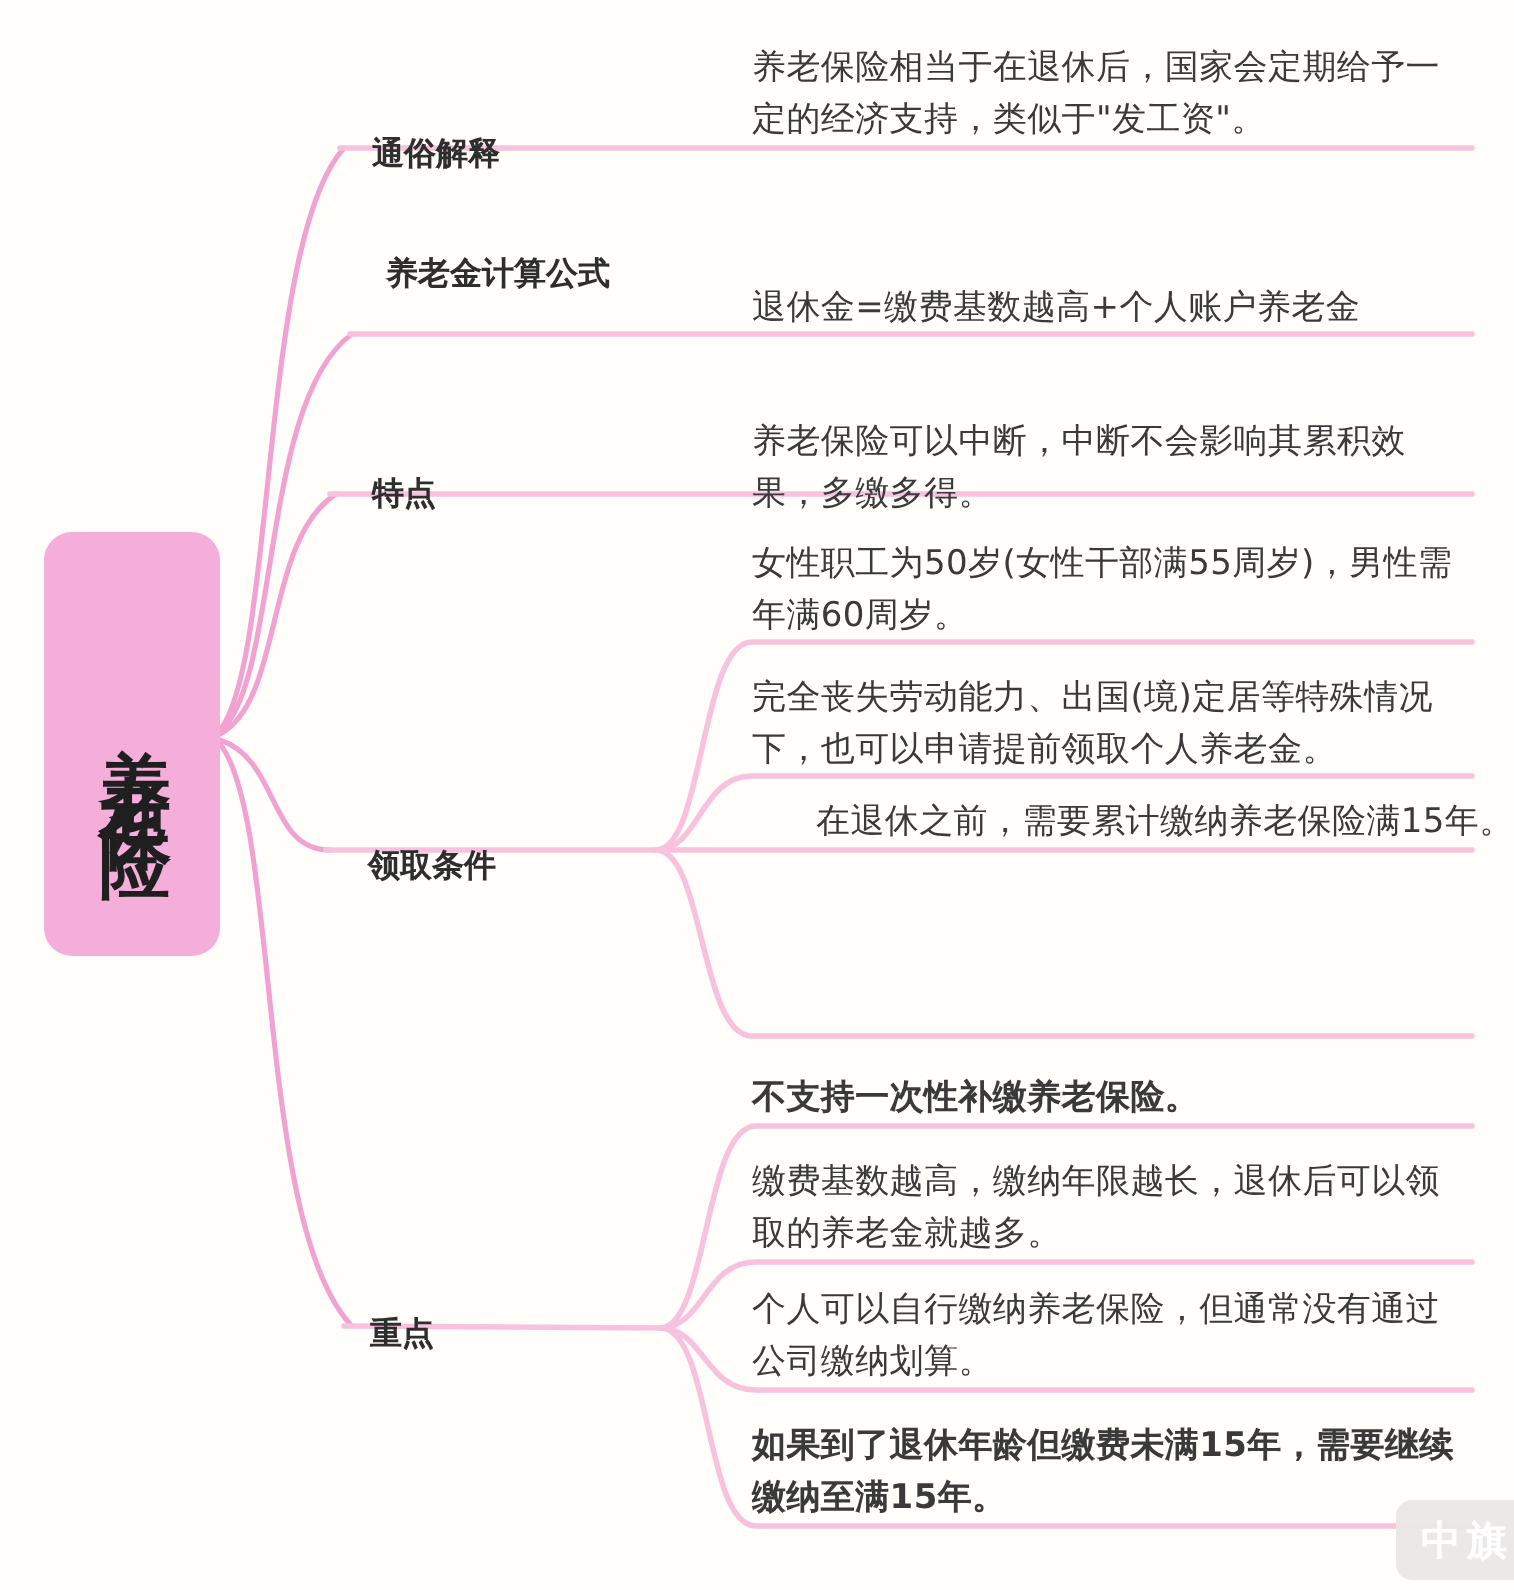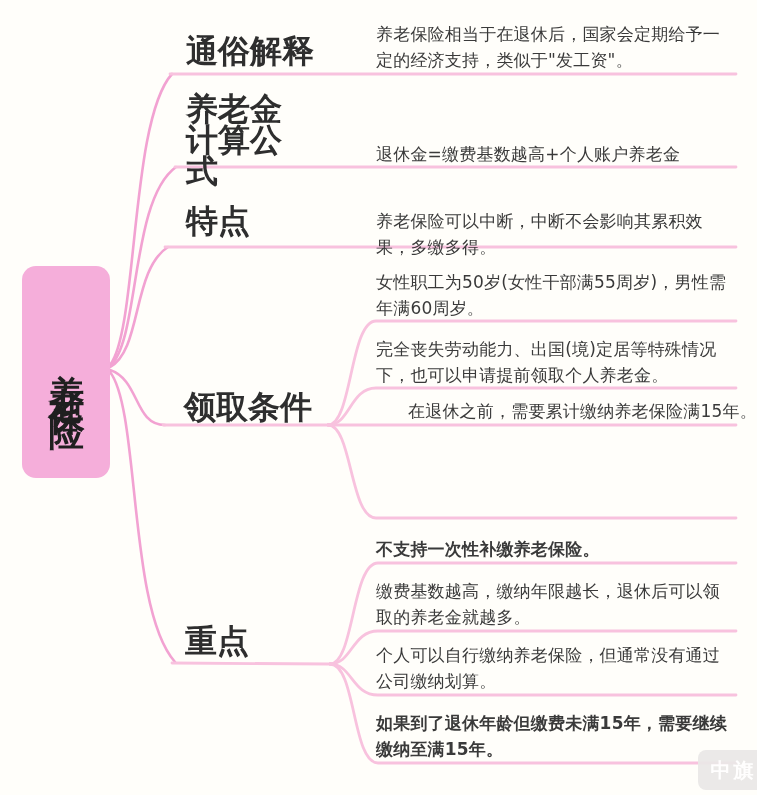--- a/index.html
+++ b/index.html
@@ -14,24 +14,24 @@
   .lines .trunk{stroke:var(--connector);stroke-width:2.6px;}
   .lines .rule{stroke:var(--underline);stroke-width:2.8px;}
   .root-node{
     position:absolute;left:22px;top:266px;width:88px;height:212px;
     background:var(--node-fill);border-radius:14px;
     display:flex;align-items:center;justify-content:center;
     writing-mode:vertical-rl;text-orientation:upright;
     font-size:36px;font-weight:bold;letter-spacing:14px;color:#1f1f1f;
   }
   .branch-label{
-    position:absolute;font-size:32px;font-weight:bold;color:var(--label);
-    white-space:nowrap;line-height:31px;
+    position:absolute;font-size:16px;font-weight:bold;color:var(--label);
+    white-space:nowrap;line-height:31px;margin-top:25px;
   }
-  .branch-label.wrap{white-space:normal;text-align:left;font-family:Liberation Mono, monospace;}
+  .branch-label.wrap{white-space:normal;text-align:center;}
   .leaf{
     position:absolute;left:376px;width:358px;
     font-size:17px;line-height:26px;color:var(--leaf);
     letter-spacing:0.2px;
   }
   .watermark{
     position:absolute;left:686px;top:750px;width:71px;height:40px;
     background:var(--wm-bg);opacity:0.92;border-radius:8px 0 0 8px;
     display:flex;align-items:center;justify-content:center;
     font-size:20px;font-weight:bold;color:var(--wm-text);letter-spacing:3px;margin-left:12px;

